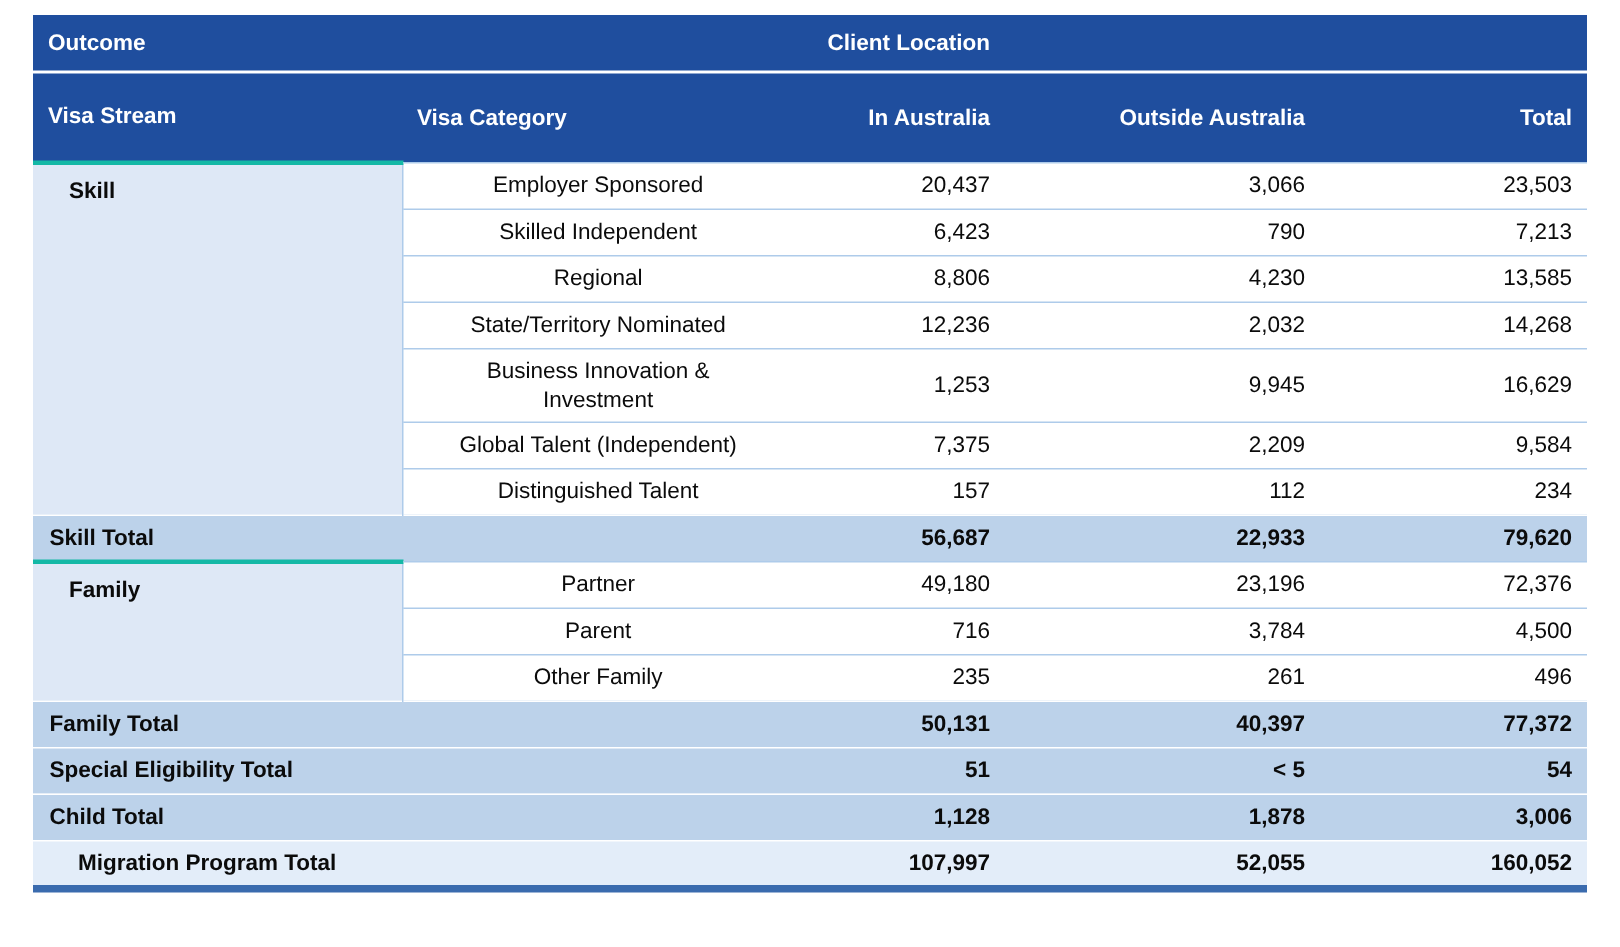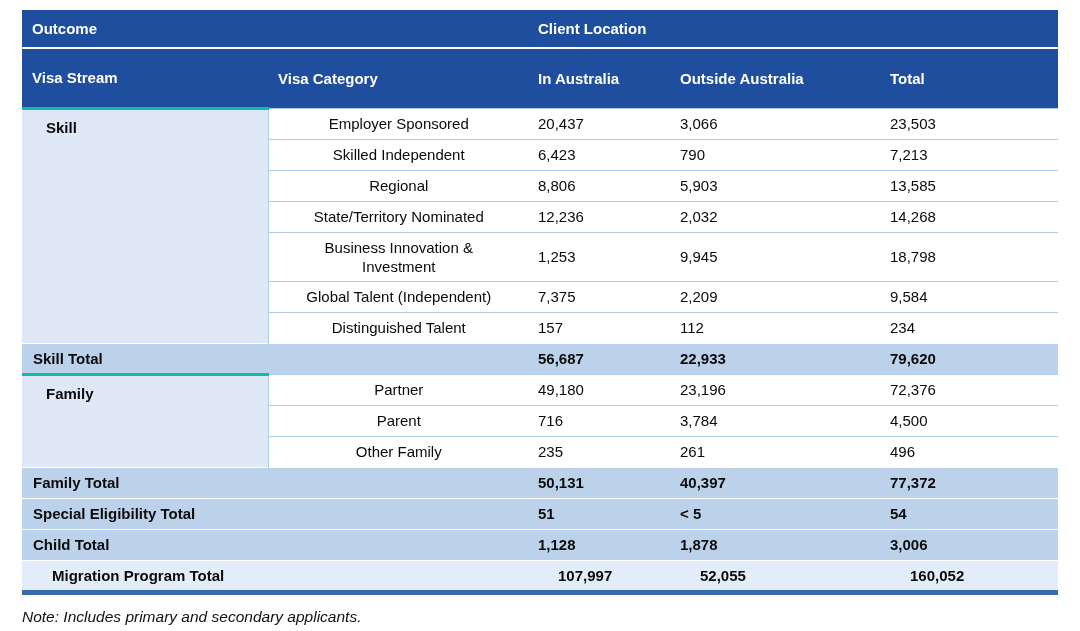--- a/index.html
+++ b/index.html
@@ -36,21 +36,21 @@
   }
   thead th{
     background:var(--header-bg);
     color:var(--header-text);
     font-weight:bold;
     text-align:left;
     margin-left:25px;
   }
   thead tr.hrow1 th{height:38px;border-bottom:2px solid #FFFFFF;}
   thead tr.hrow2 th{height:60px;}
-  th.center, td.num{text-align:left;}
+  th.center, td.num{text-align:right;}
   tbody tr{height:31px;}
   tbody td{border-top:1px solid var(--row-border);background:#FFFFFF;}
   td.stream{
     background:var(--stream-bg);
     font-weight:bold;
     vertical-align:top;
     padding-top:8px;
     border-right:1px solid var(--row-border);
     border-top:3px solid #14b8a6;
     padding-left:24px;
@@ -114,35 +114,35 @@
         </tr>
         <tr>
           <td class="category">Skilled Independent</td>
           <td class="num">6,423</td>
           <td class="num">790</td>
           <td class="num">7,213</td>
         </tr>
         <tr>
           <td class="category">Regional</td>
           <td class="num">8,806</td>
-          <td class="num">5,903</td>
+          <td class="num">4,230</td>
           <td class="num">13,585</td>
         </tr>
         <tr>
           <td class="category">State/Territory Nominated</td>
           <td class="num">12,236</td>
           <td class="num">2,032</td>
           <td class="num">14,268</td>
         </tr>
         <tr>
           <td class="category">Business Innovation &amp;
 Investment</td>
           <td class="num">1,253</td>
           <td class="num">9,945</td>
-          <td class="num">18,798</td>
+          <td class="num">16,629</td>
         </tr>
         <tr>
           <td class="category">Global Talent (Independent)</td>
           <td class="num">7,375</td>
           <td class="num">2,209</td>
           <td class="num">9,584</td>
         </tr>
         <tr>
           <td class="category">Distinguished Talent</td>
           <td class="num">157</td>
@@ -193,14 +193,13 @@
           <td class="num">3,006</td>
         </tr>
         <tr class="grand-total-row">
           <td class="total-label" colspan="2">Migration Program Total</td>
           <td class="num">107,997</td>
           <td class="num">52,055</td>
           <td class="num">160,052</td>
         </tr>
       </tbody>
   </table>
-  <div class="note">Note: Includes primary and secondary applicants.</div>
 </div>
 
 </body></html>

